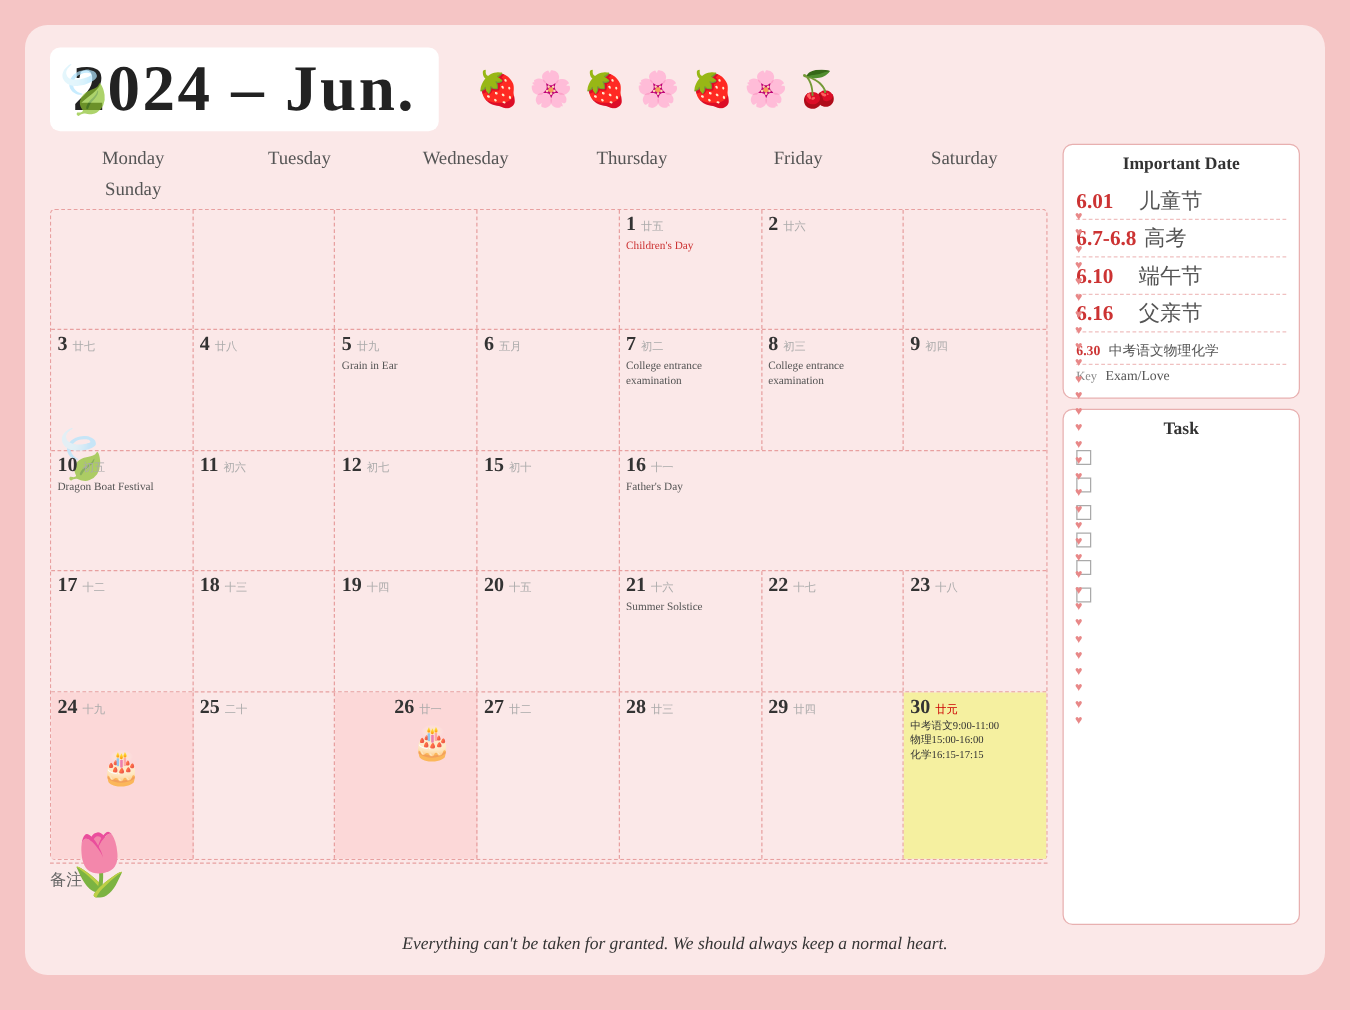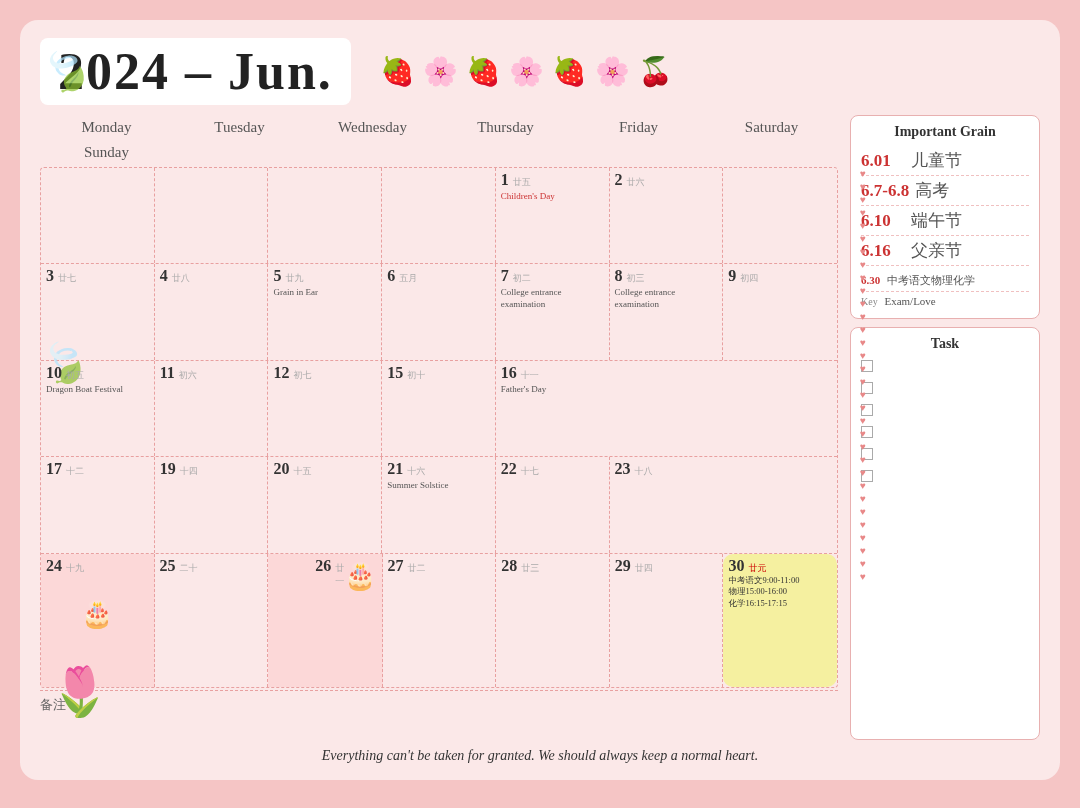--- a/index.html
+++ b/index.html
@@ -130,21 +130,20 @@
 
     .cell-top {
       display: flex;
       align-items: baseline;
       gap: 2px;
     }
 
     
     .cell-highlight {
       background: #f5f0a0 !important;
-      border-radius: 10px;
     }
     .cell-pink-bg {
       background: #fcd8d8;
     }
 
     
     .cake-icon {
       font-size: 26px;
       display: block;
       text-align: center;
@@ -438,20 +437,26 @@
 
         <div class="cal-row">
           <div class="cal-cell">
             <div class="cell-top">
               <span class="cell-date">17</span>
               <span class="cell-lunar">十二</span>
             </div>
           </div>
           <div class="cal-cell">
             <div class="cell-top">
+              <span class="cell-date">18</span>
+              <span class="cell-lunar">十三</span>
+            </div>
+          </div>
+          <div class="cal-cell">
+            <div class="cell-top">
               <span class="cell-date">19</span>
               <span class="cell-lunar">十四</span>
             </div>
           </div>
           <div class="cal-cell">
             <div class="cell-top">
               <span class="cell-date">20</span>
               <span class="cell-lunar">十五</span>
             </div>
           </div>
@@ -483,21 +488,21 @@
               <span class="cell-lunar">十九</span>
             </div>
             <span class="cake-icon">🎂</span>
           </div>
           <div class="cal-cell">
             <div class="cell-top">
               <span class="cell-date">25</span>
               <span class="cell-lunar">二十</span>
             </div>
           </div>
-          <div class="cal-cell cell-pink-bg" style="display:flex;flex-direction:row;padding-left:47px;">
+          <div class="cal-cell cell-pink-bg" style="display:flex;flex-direction:column;padding-left:47px;">
             <div class="cell-top">
               <span class="cell-date">26</span>
               <span class="cell-lunar">廿一</span>
             </div>
             <span class="cake-icon">🎂</span>
           </div>
           <div class="cal-cell">
             <div class="cell-top">
               <span class="cell-date">27</span>
               <span class="cell-lunar">廿二</span>
@@ -563,21 +568,21 @@
         <span style="font-size:10px;color:#e88888;">♥</span>
         <span style="font-size:10px;color:#e88888;">♥</span>
         <span style="font-size:10px;color:#e88888;">♥</span>
         <span style="font-size:10px;color:#e88888;">♥</span>
         <span style="font-size:10px;color:#e88888;">♥</span>
         <span style="font-size:10px;color:#e88888;">♥</span>
         <span style="font-size:10px;color:#e88888;">♥</span>
       </div>
 
       <div class="important-date-box">
-        <div class="important-date-title">Important Grain</div>
+        <div class="important-date-title">Important Date</div>
         <div class="important-date-item">
           <span class="date-num">6.01</span>
           <span class="date-desc">儿童节</span>
         </div>
         <div class="important-date-item">
           <span class="date-num">6.7-6.8</span>
           <span class="date-desc">高考</span>
         </div>
         <div class="important-date-item">
           <span class="date-num">6.10</span>

